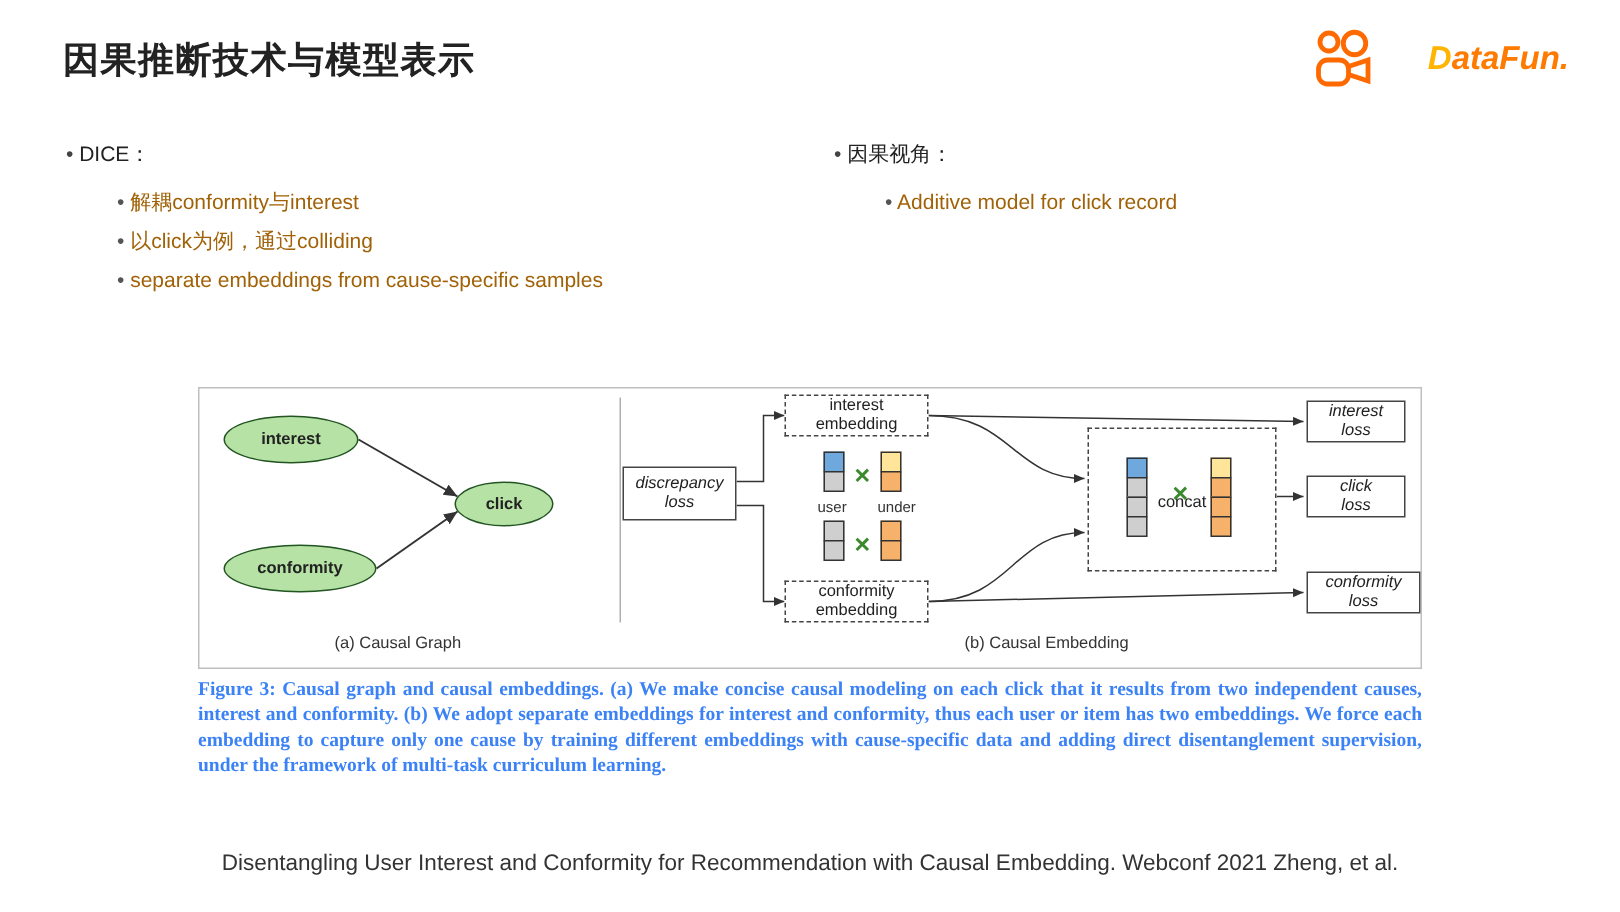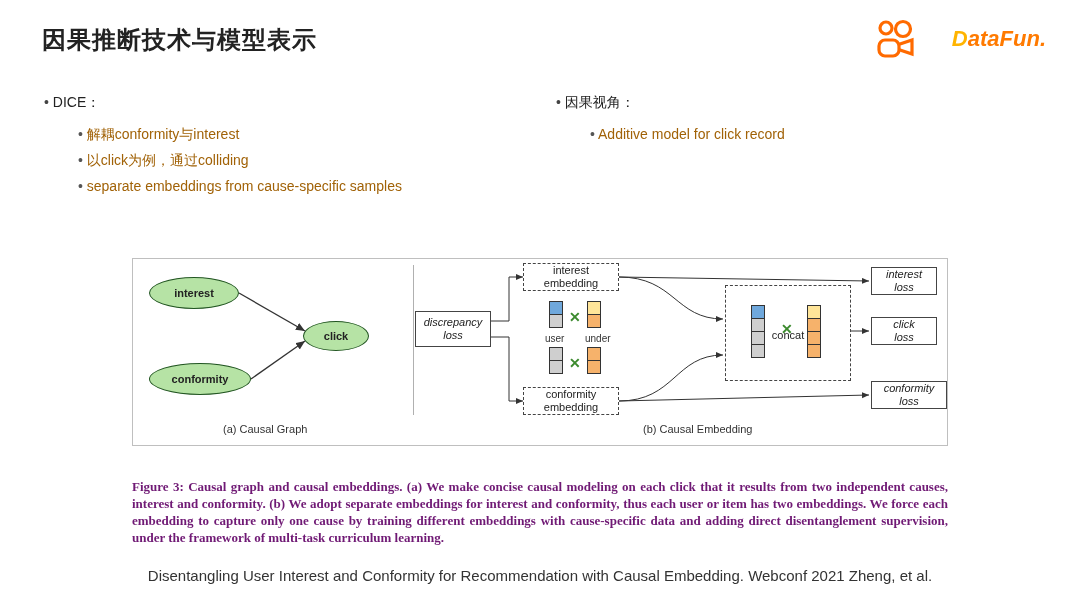--- a/index.html
+++ b/index.html
@@ -159,22 +159,21 @@
   .fig-caption {
     position: absolute;
     left: 132px;
     top: 450px;
     width: 816px;
     font-family: "Times New Roman", serif;
     font-size: 13px;
     font-weight: 700;
     text-align: justify;
     line-height: 1.32;
-    color: #701a75;
-    margin-top: 28px;
+    color: #3b82f6;
   }
 
   .citation {
     position: absolute;
     left: 0; right: 0;
     bottom: 24px;
     text-align: center;
     font-size: 15px;
     color: #333;
     margin-top: 20px;

